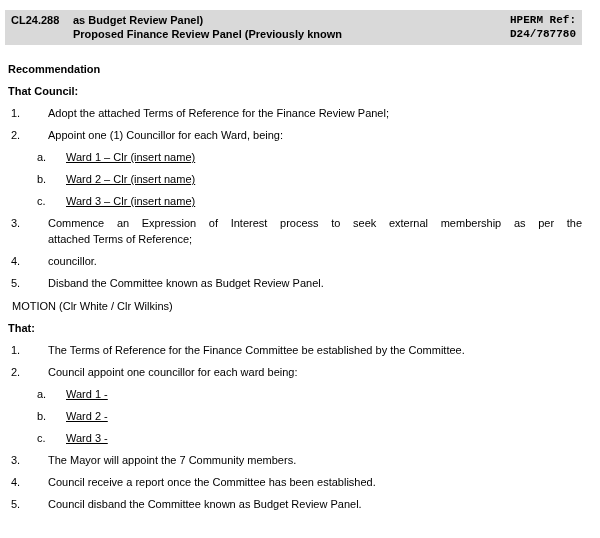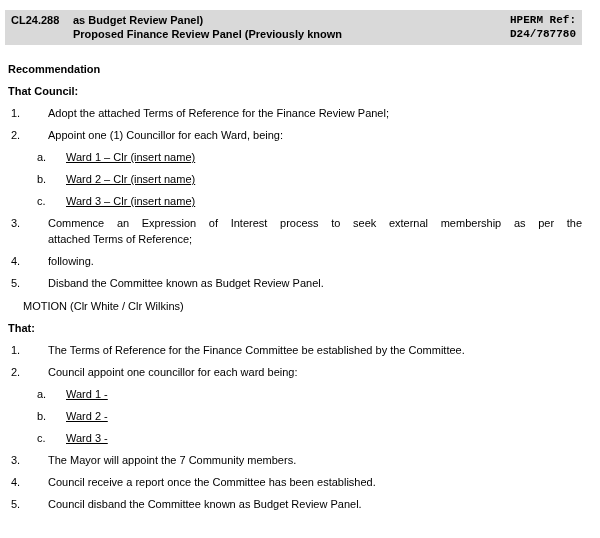--- a/index.html
+++ b/index.html
@@ -43,21 +43,21 @@
     font-weight: bold;
     margin: 0 0 6px 0;
     line-height: 16px;
   }
   .para {
     margin: 0 0 6px 0;
     line-height: 16px;
     font-weight: bold;
   }
   .motion-heading {
-    margin: 7px 0 6px 15px;
+    margin: 7px 0 6px 4px;
     line-height: 16px;
   }
   .li {
     position: relative;
     margin: 0 0 6px 0;
     line-height: 16px;
   }
   .li .marker {
     position: absolute;
     left: 3px;
@@ -120,21 +120,21 @@
       <span class="marker">3.</span>
       <div class="txt">
         <div class="just">Commence an Expression of Interest process to seek external membership as per the</div>
         <div>attached Terms of Reference;</div>
       </div>
     </div>
 
     <div class="li">
       <span class="marker">4.</span>
       <div class="txt">
-        <div>following.</div>
+        <div>councillor.</div>
       </div>
     </div>
 
     <div class="li">
       <span class="marker">5.</span>
       <div class="txt">Disband the Committee known as Budget Review Panel.</div>
     </div>
 
     <div class="motion-heading">MOTION (Clr White / Clr Wilkins)</div>
     <div class="para">That:</div>

